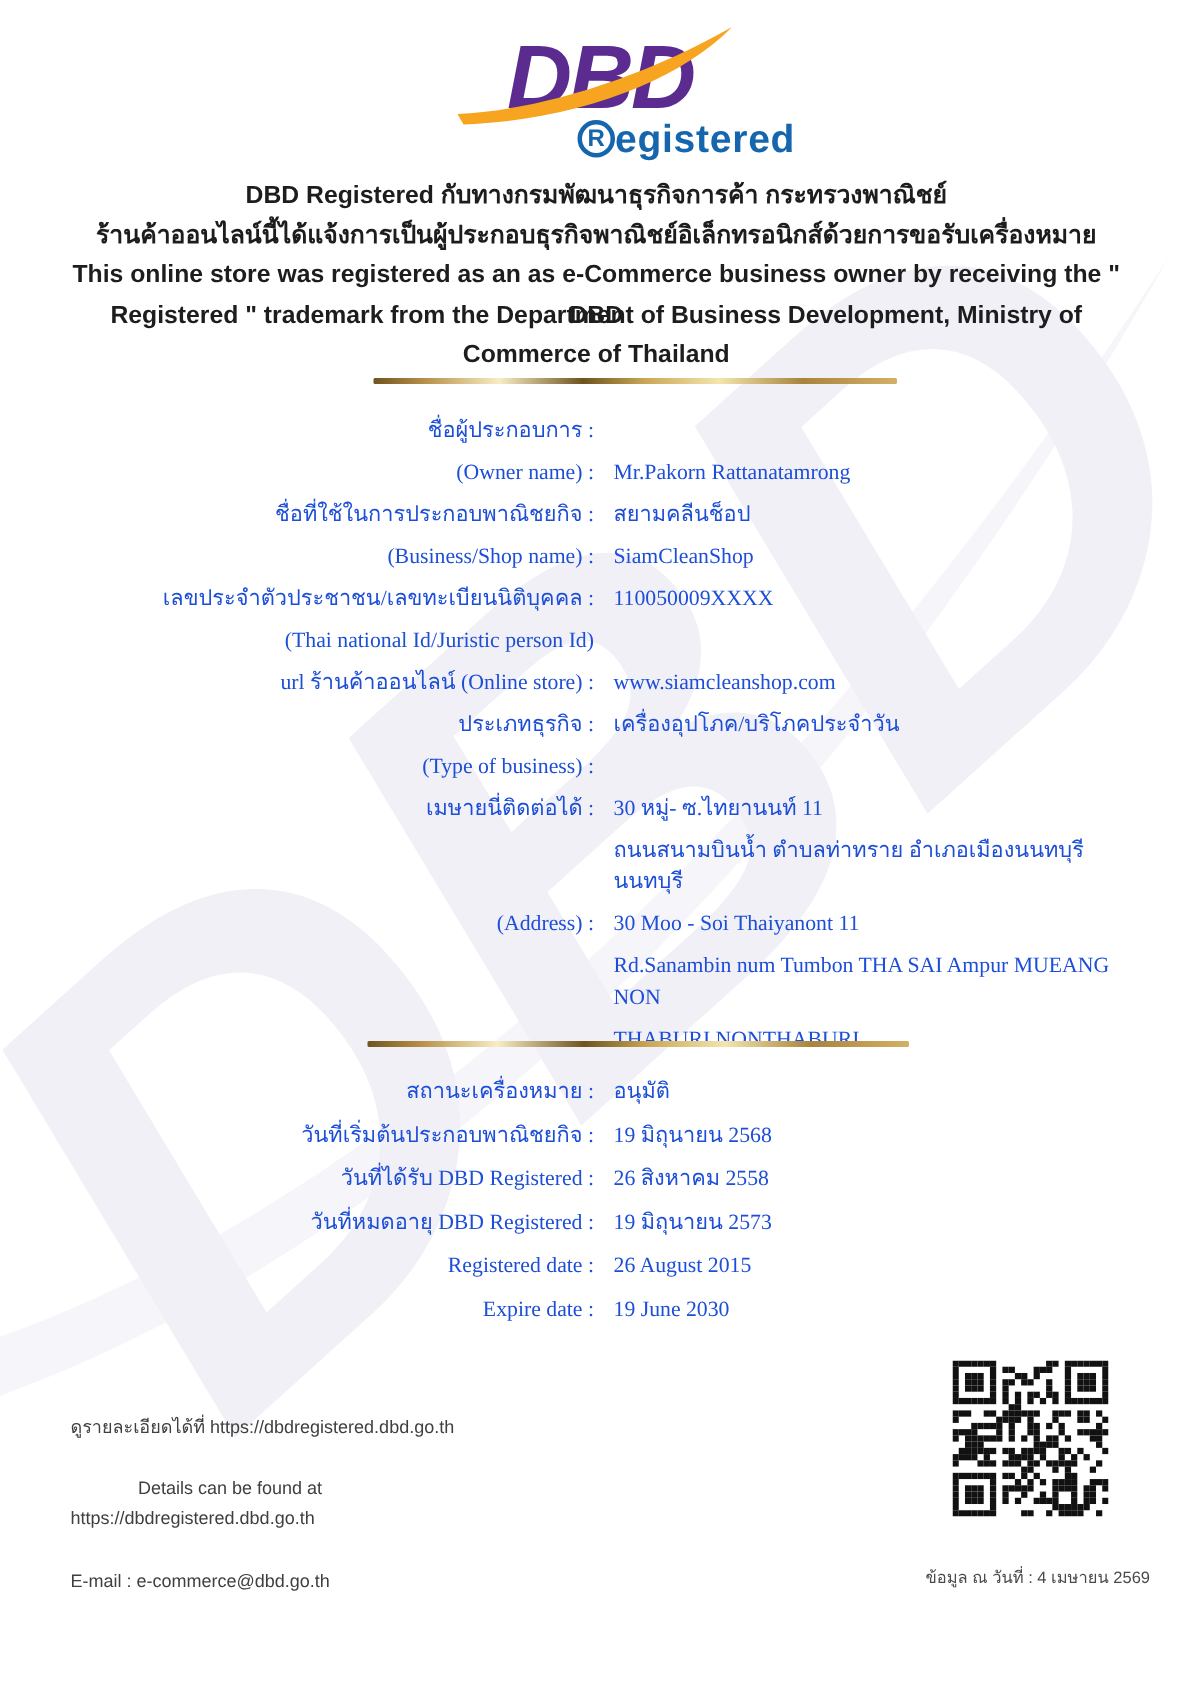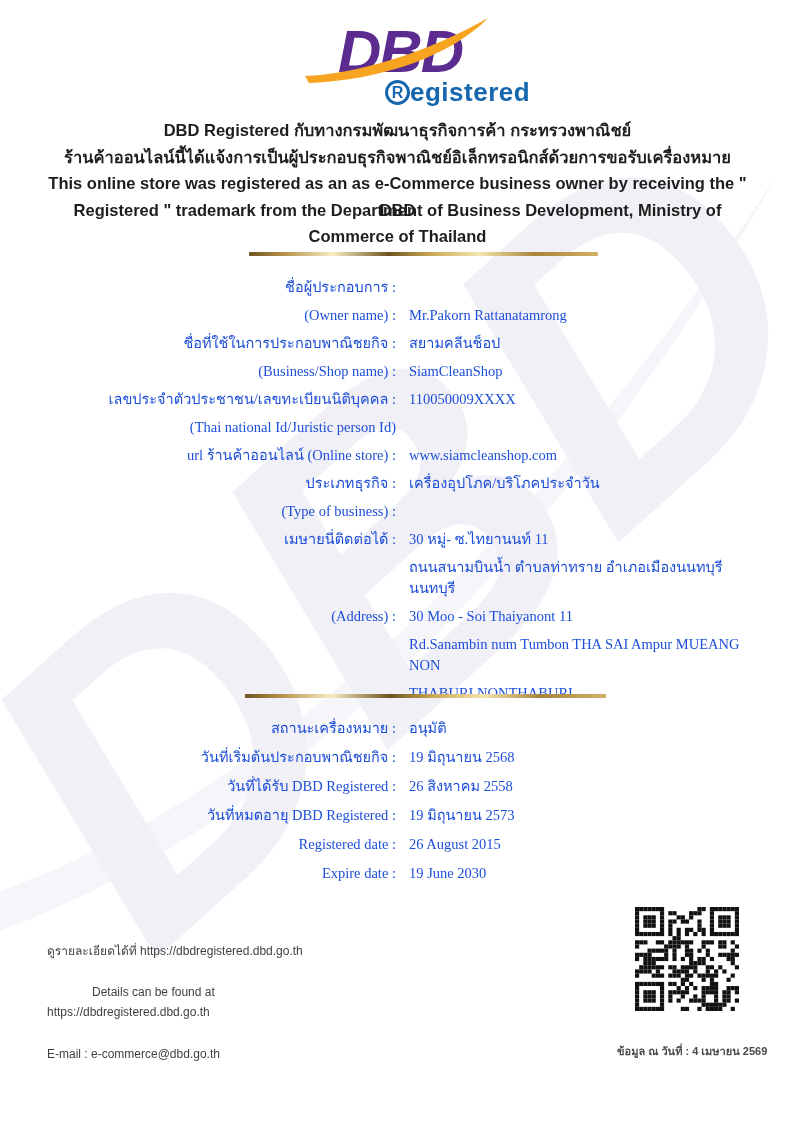--- a/index.html
+++ b/index.html
@@ -50,21 +50,21 @@
   .frow .lbl { width:332px; text-align:right; flex:none; }
   .frow .val { margin-left:13px; flex:1; }
   
   .fline { position:absolute; left:47px; font-size:12px; color:#3f3f3f; }
   .fline-1 { top:941px; }
   .fline-2 { top:985px;margin-left:45px; }
   .fline-3 { top:1005px; }
   .fline-4 { top:1027px; }
   .fline-5 { top:1047px; }
   .qr { position:absolute; left:635px; top:907px; width:104px; height:104px; }
-  .data-asof { position:absolute; left:617px; top:1042px; font-size:11px; color:#4a4a4a;font-weight:bold; }
+  .data-asof { position:absolute; left:617px; top:1042px; font-size:11px; color:#4a4a4a; }
 </style>
 </head>
 <body>
 
 <div class="page">
 
   <svg class="watermark" width="795" height="1124" viewBox="0 0 795 1124" aria-hidden="true">
     <path d="M-60 910 C 240 830, 540 540, 780 170 C 560 560, 260 860, -60 950 Z" fill="#f6f5fa"></path>
     <text x="397" y="690" text-anchor="middle" font-family="Liberation Sans, sans-serif" font-size="430" font-weight="bold" font-style="italic" fill="#f1f0f6" transform="rotate(-42 397 540)">DBD</text>
   </svg>

